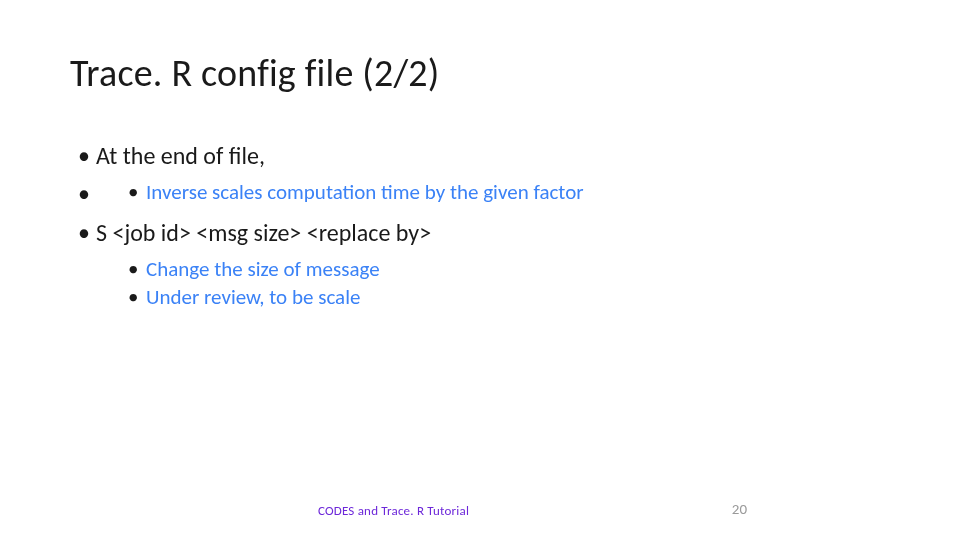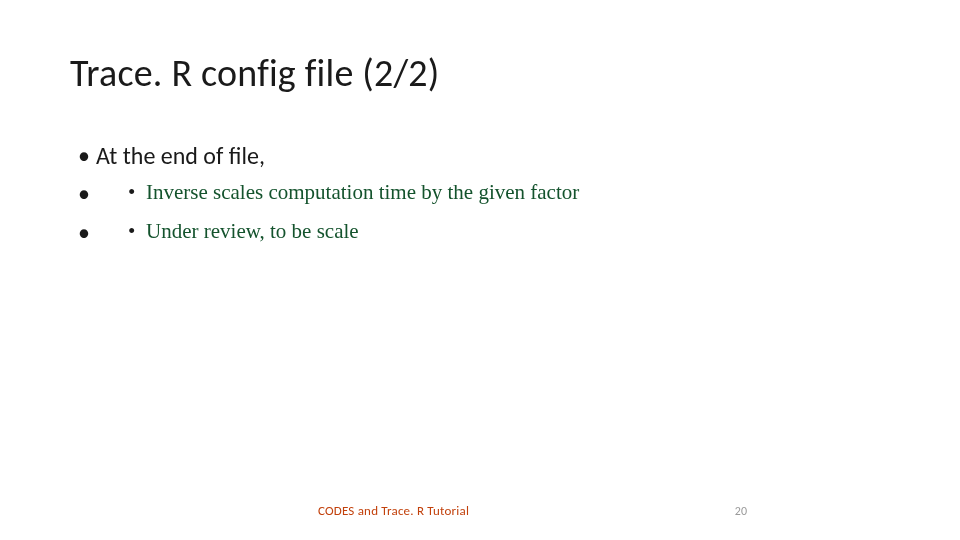--- a/index.html
+++ b/index.html
@@ -50,64 +50,65 @@
   ul.sub {
     list-style: none;
     margin: 6px 0 10px 0;
     padding: 0 0 0 32px;
   }
   ul.sub > li {
     font-size: 21px;
     line-height: 1.35;
     padding-left: 18px;
     position: relative;
-    color: #14532d;
-    font-family: Liberation Serif, serif;
+    color: #3b82f6;
   }
   ul.sub > li::before {
     content: "•";
     position: absolute;
     left: 0;
     top: 0;
     color: #1a1a1a;
   }
   .footer-center {
     position: absolute;
     bottom: 22px;
     left: 0;
     width: 100%;
     text-align: center;
     font-size: 13px;
-    color: #c2410c;
+    color: #6d28d9;
     letter-spacing: 0.2px;
   }
   .footer-right {
     position: absolute;
     bottom: 22px;
     right: 40px;
-    font-size: 12px;
+    font-size: 15px;
     color: #9a9a9a;
   }
 </style>
 </head>
 <body>
 
 <div class="slide">
 
   <h1 class="title">Trace. R config file (2/2)</h1>
 
   <ul class="top">
     <li>At the end of file,</li>
     <li>
       <ul class="sub">
         <li>Inverse scales computation time by the given factor</li>
       </ul>
     </li>
     <li>
+      <span>S &lt;job id&gt; &lt;msg size&gt; &lt;replace by&gt;</span>
       <ul class="sub">
+        <li>Change the size of message</li>
         <li>Under review, to be scale</li>
       </ul>
     </li>
   </ul>
 
   <div class="footer-center">CODES and Trace. R Tutorial</div>
   <div class="footer-right">20</div>
 
 </div>
 

